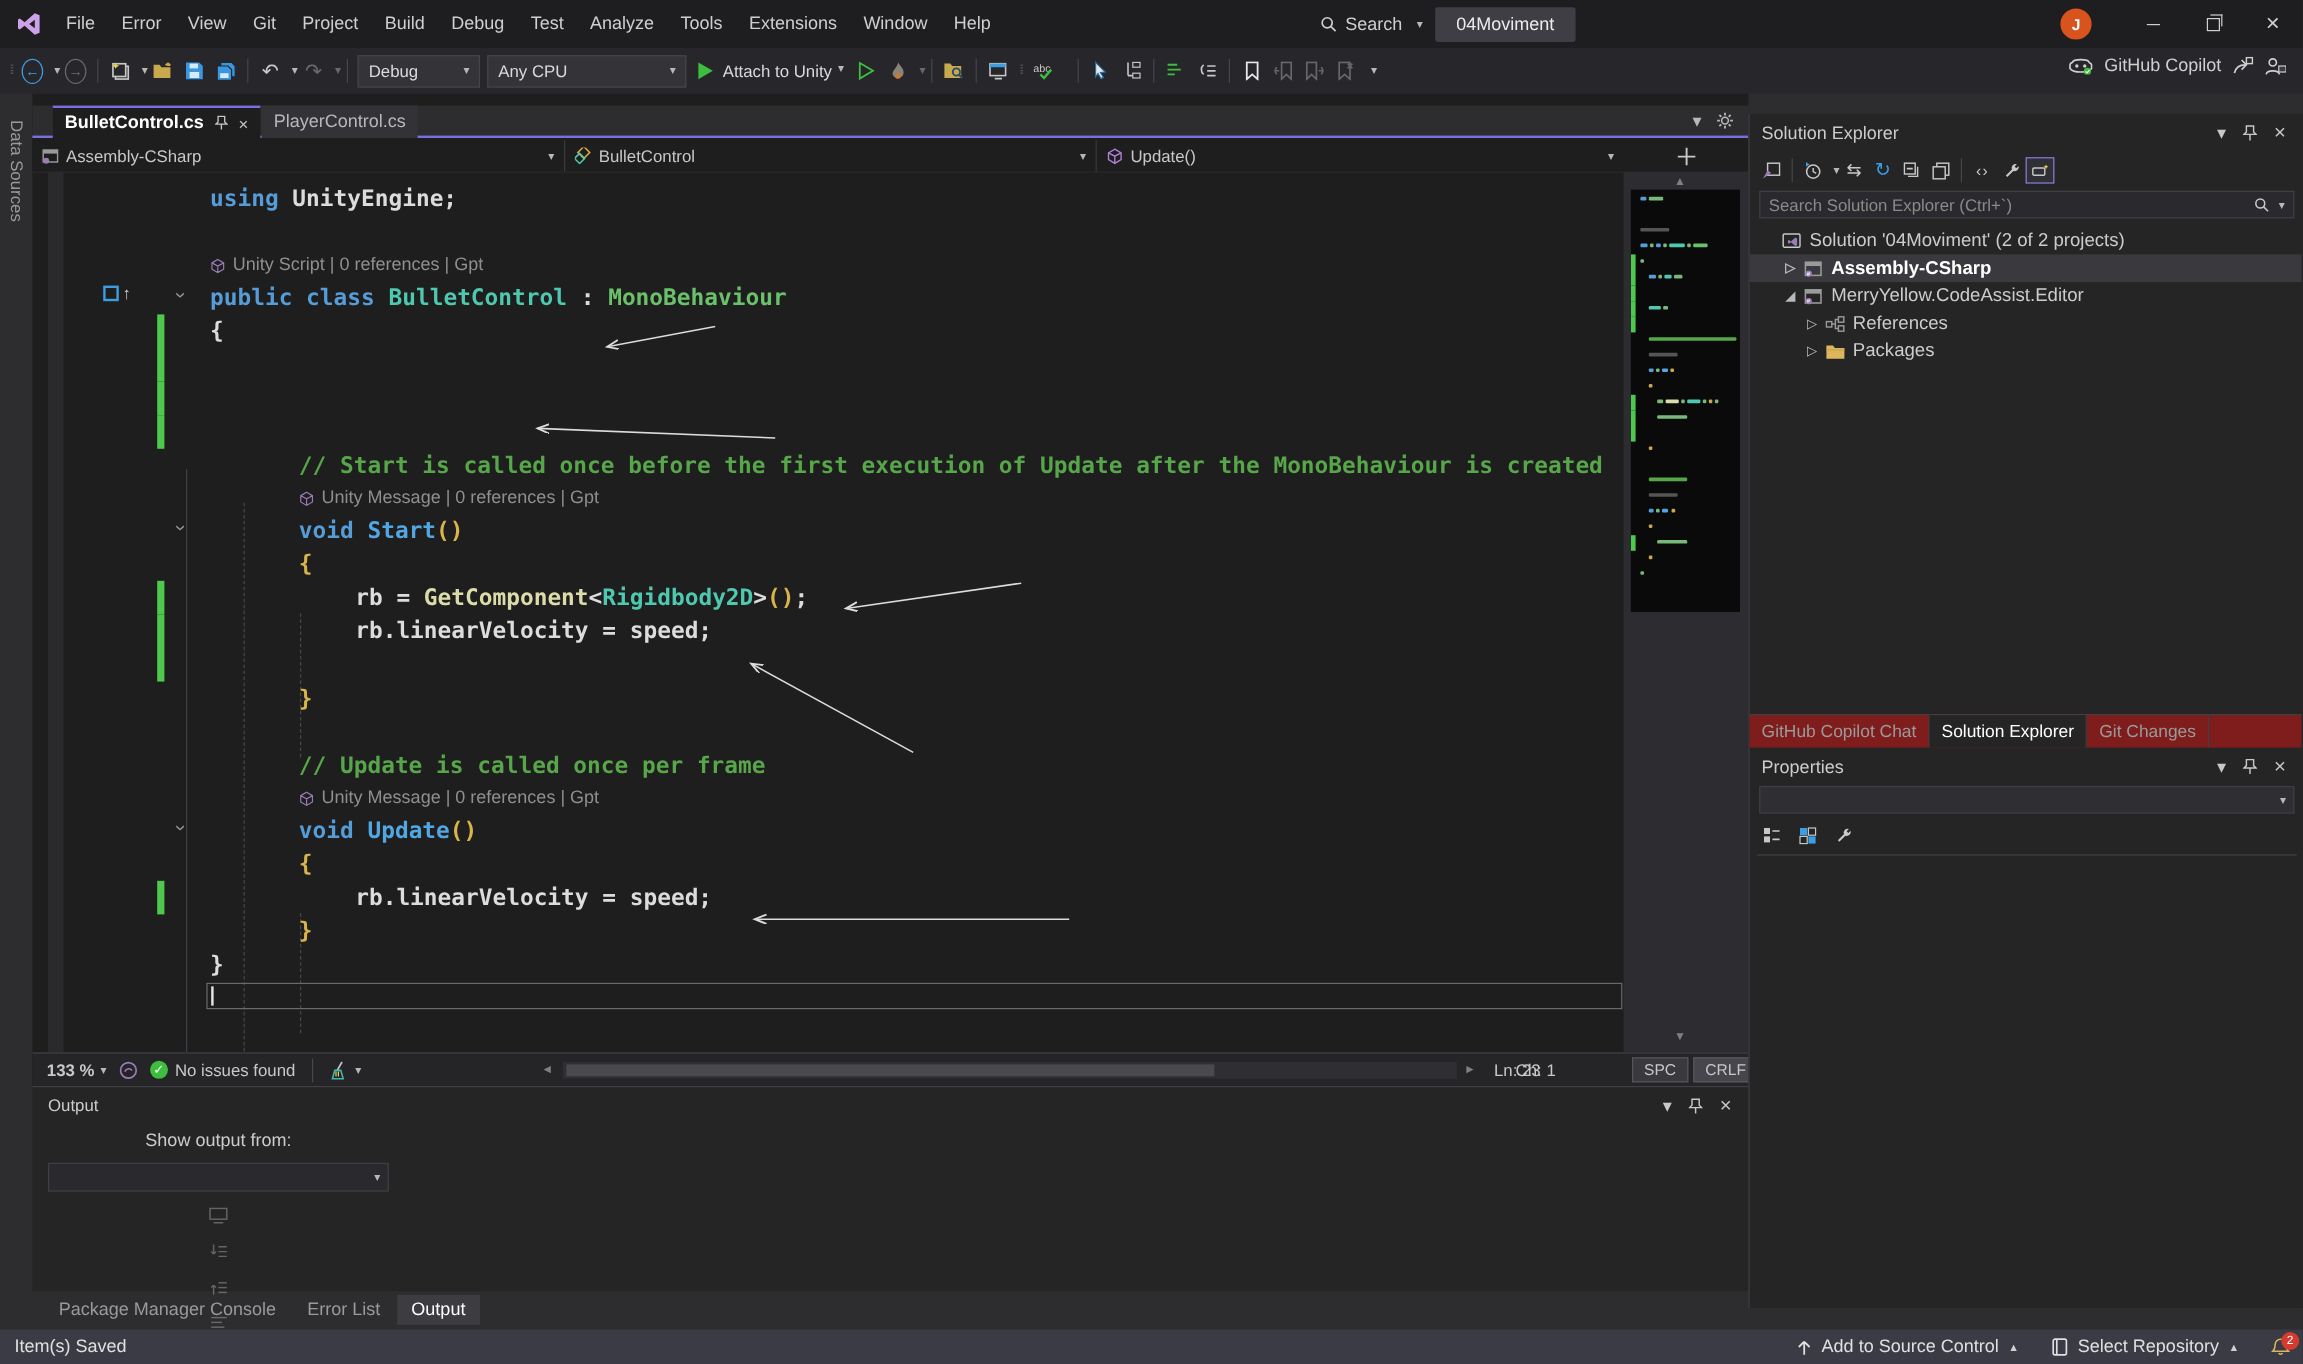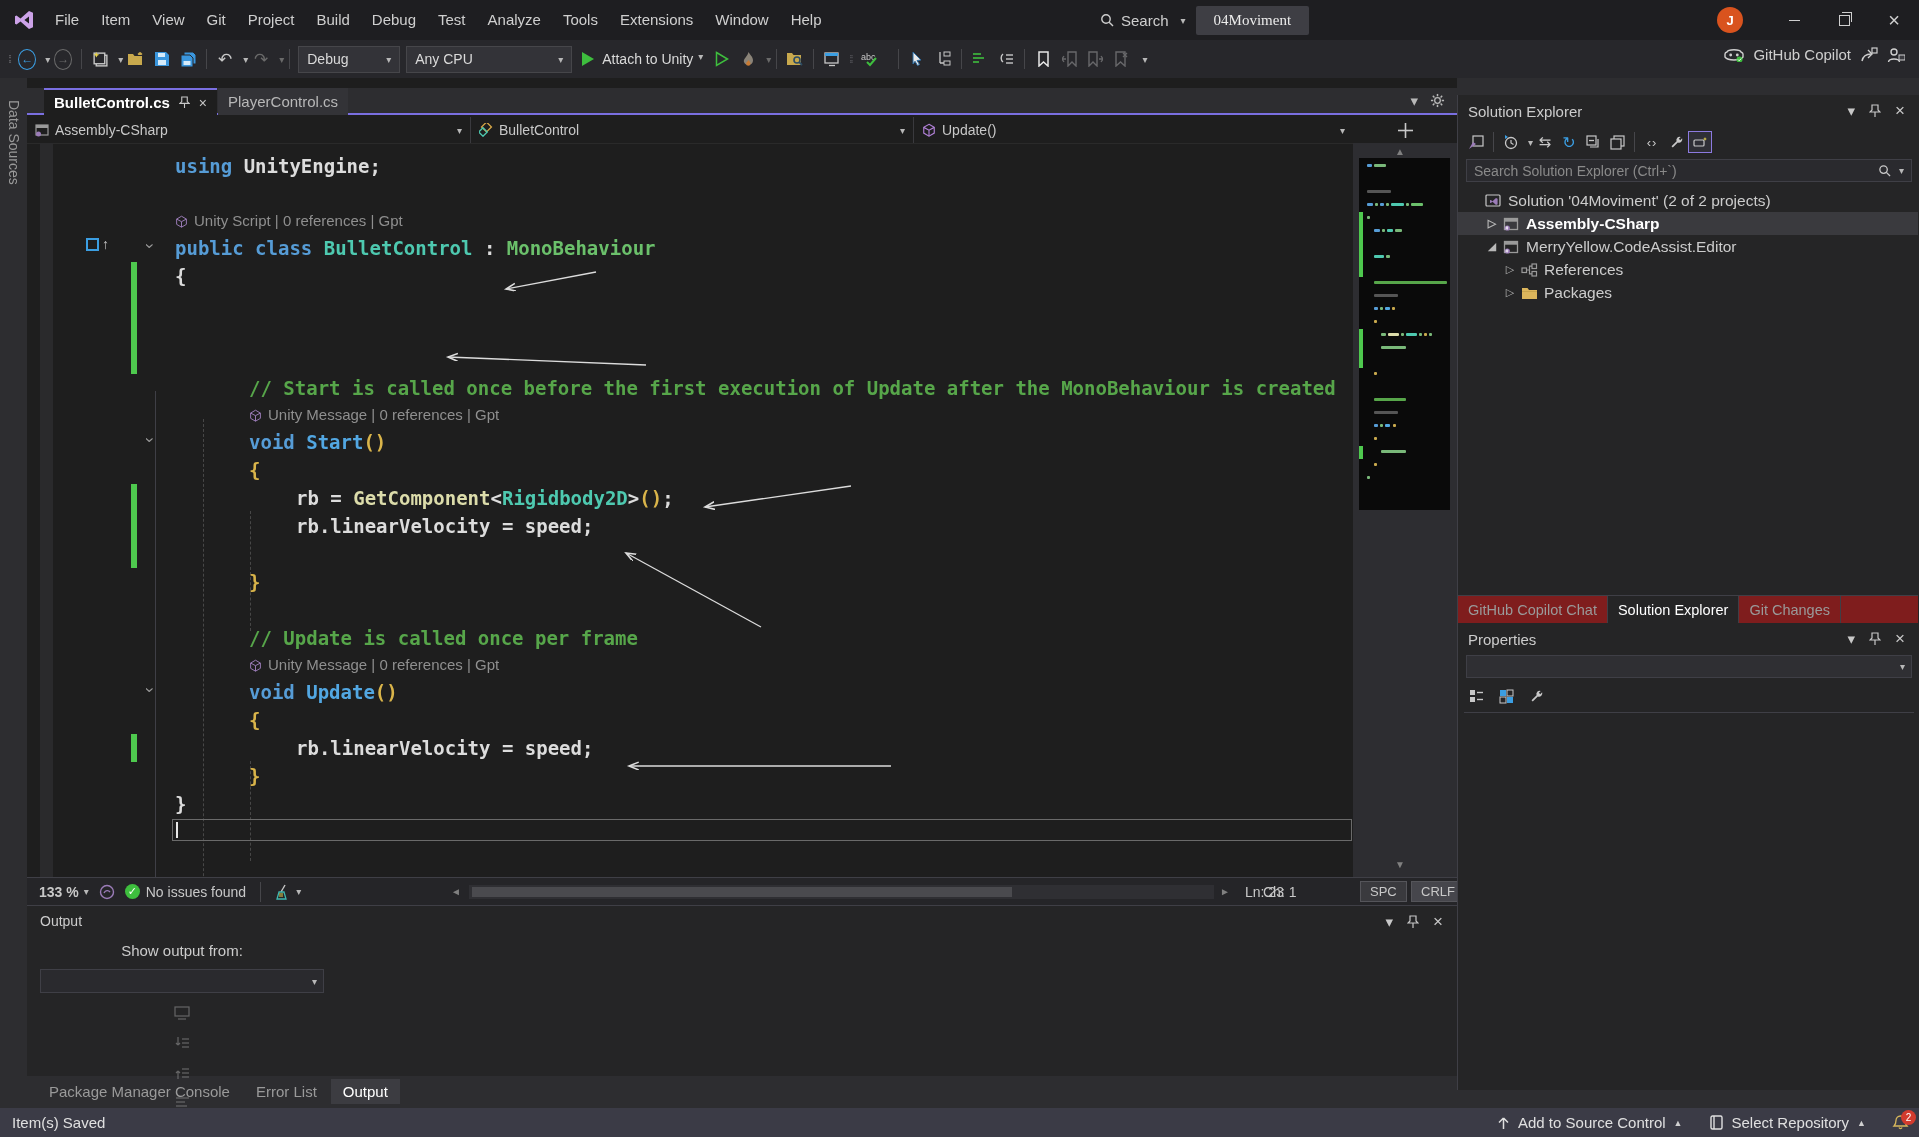--- a/index.html
+++ b/index.html
@@ -10,21 +10,21 @@
   .dd{font-size:10px;color:#B8B8B8;margin-left:5px;}
   .icon16{width:18px;height:18px;display:inline-flex;align-items:center;justify-content:center;margin:0 4px;}
   svg{display:block;}
 
   
   #titlebar{left:0;top:0;width:1919px;height:40px;background:#1E1E21;display:flex;align-items:center;}
   #vslogo{margin:0 8px 0 12px;}
   .menu-item{padding:0 11px;line-height:40px;color:#CFCFCF;font-size:15px;cursor:default;}
   #tb-center{position:absolute;left:1100px;top:0;height:40px;display:flex;align-items:center;gap:10px;}
   #search-group{display:flex;align-items:center;gap:7px;color:#CFCFCF;}
-  #project-badge{background:#3E3E44;color:#ECECEC;padding:6px 18px;border-radius:2px;font-size:15px;font-family:Liberation Serif, serif;}
+  #project-badge{background:#3E3E44;color:#ECECEC;padding:6px 18px;border-radius:2px;font-size:15px;}
   #tb-right{position:absolute;right:0;top:0;height:40px;display:flex;align-items:center;}
   #avatar{width:26px;height:26px;border-radius:50%;background:#D9531E;color:#fff;display:flex;align-items:center;
     justify-content:center;font-size:13px;font-weight:bold;margin-right:26px;}
   .winbtn{width:50px;height:40px;display:flex;align-items:center;justify-content:center;color:#CFCFCF;font-size:17px;}
   .min-glyph{width:11px;height:1px;background:#CFCFCF;}
   .restore-glyph{width:9px;height:9px;border:1px solid #CFCFCF;position:relative;}
   .restore-glyph:before{content:"";position:absolute;left:2px;top:-4px;width:9px;height:9px;border:1px solid #CFCFCF;border-bottom:none;border-left:none;}
 
   
   #toolbar{left:0;top:40px;width:1919px;height:38px;background:#27272B;display:flex;align-items:center;padding-left:4px;box-sizing:border-box;}
@@ -146,21 +146,21 @@
 </style>
 </head>
 <body>
 
 <div id="titlebar" class="abs">
   <svg id="vslogo" width="24" height="24" viewBox="0 0 24 24">
     <path d="M17 3 8.5 10.6 4.5 7.5 3 8.2v7.6l1.5.7 4-3.1L17 21l4-1.8V4.8z M17 8.4v7.2L12.4 12z" fill="#CCA2E8"></path>
   </svg>
   <div id="menubar" class="flex">
       <div class="menu-item">File</div>
-      <div class="menu-item">Item</div>
+      <div class="menu-item">Error</div>
       <div class="menu-item">View</div>
       <div class="menu-item">Git</div>
       <div class="menu-item">Project</div>
       <div class="menu-item">Build</div>
       <div class="menu-item">Debug</div>
       <div class="menu-item">Test</div>
       <div class="menu-item">Analyze</div>
       <div class="menu-item">Tools</div>
       <div class="menu-item">Extensions</div>
       <div class="menu-item">Window</div>

